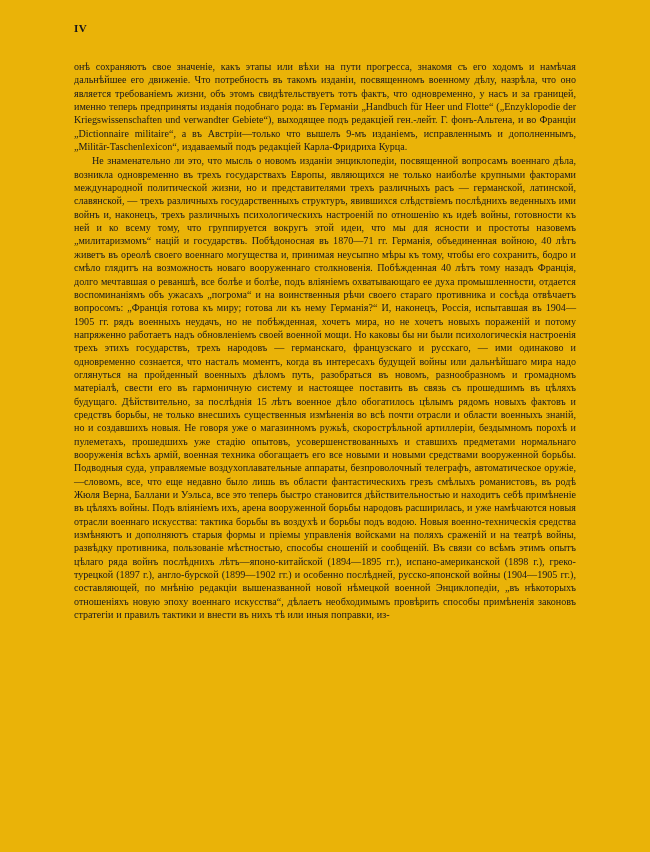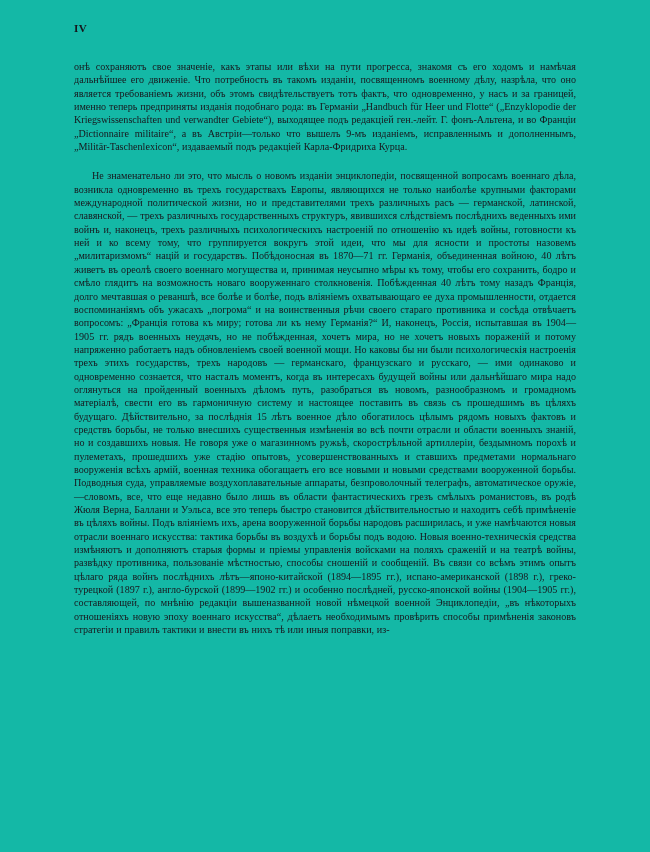--- a/index.html
+++ b/index.html
@@ -4,21 +4,21 @@
 <style>
   html, body {
     margin: 0;
     padding: 0;
     background: #ffffff;
   }
   .page {
     position: relative;
     width: 650px;
     height: 852px;
-    background: #14b8a6;
+    background: #eab308;
     overflow: hidden;
     font-family: "Liberation Serif", "DejaVu Serif", serif;
     color: #15141a;
   }
   .folio {
     position: absolute;
     left: 74px;
     top: 22px;
     font-size: 11px;
     font-weight: bold;
@@ -34,21 +34,21 @@
   .para {
     margin: 0;
     text-align: justify;
     text-justify: inter-word;
     font-size: 10.1px;
     line-height: 13.35px;
     color: #18171d;
     hyphens: none;
   }
   .para + .para {
-    margin-top: 16px;
+    margin-top: 1px;
   }
   .indent {
     text-indent: 18px;
   }
   
   .para {
     text-rendering: optimizeLegibility;
     word-spacing: 0.2px;
     margin-top: 16px;
   }

